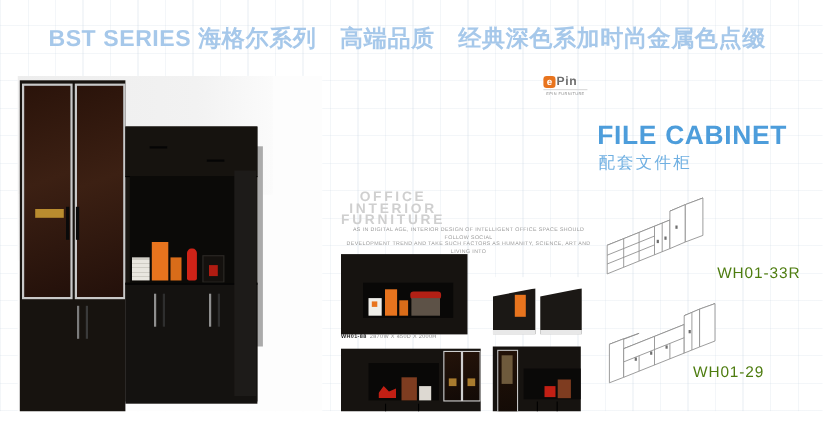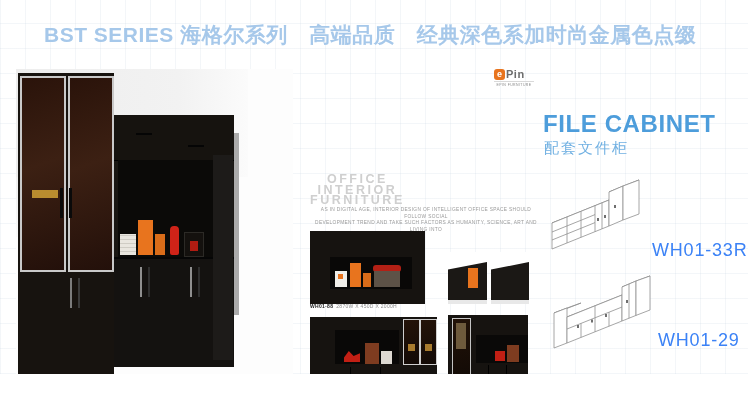--- a/index.html
+++ b/index.html
@@ -102,23 +102,23 @@
   .tD .bbox{left:59px;top:30px;width:12px;height:17px;background:#7e3c20;}
   .tD .seam{top:50px;width:1px;height:27px;background:#000;}
 
   
   .sec-title{left:543px;top:110px;font-size:24px;font-weight:bold;color:#4d9ddb;letter-spacing:0.6px;}
   .sec-sub{left:544px;top:139px;font-size:15px;color:#70b0e2;letter-spacing:2px;}
   .iso{overflow:visible;}
   .iso path, .iso line, .iso polyline{stroke:#8f8f8f;stroke-width:0.8;fill:none;}
   .iso path.face{fill:#ffffff;}
   .iso rect{fill:#6f6f6f;stroke:none;}
-  .code-label{font-size:18px;color:#3b82f6;letter-spacing:0.8px;}
+  .code-label{font-size:14px;color:#4d7c0f;letter-spacing:0.8px;}
   .lbl1{left:652px;top:240px;}
-  .lbl2{left:658px;top:330px;}
+  .lbl2{left:630px;top:330px;}
 </style>
 </head>
 <body>
 
 <div class="page">
   <div class="grid-bg"></div>
 
   <div class="abs page-title">BST SERIES 海格尔系列　高端品质　经典深色系加时尚金属色点缀</div>
 
   <div class="abs brand">

